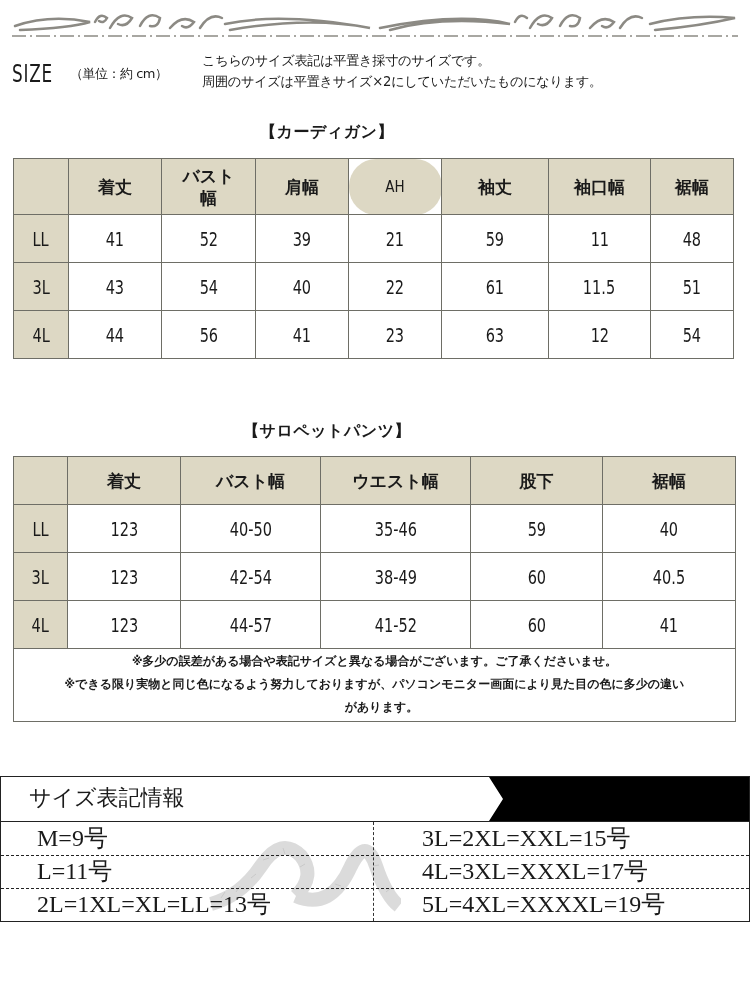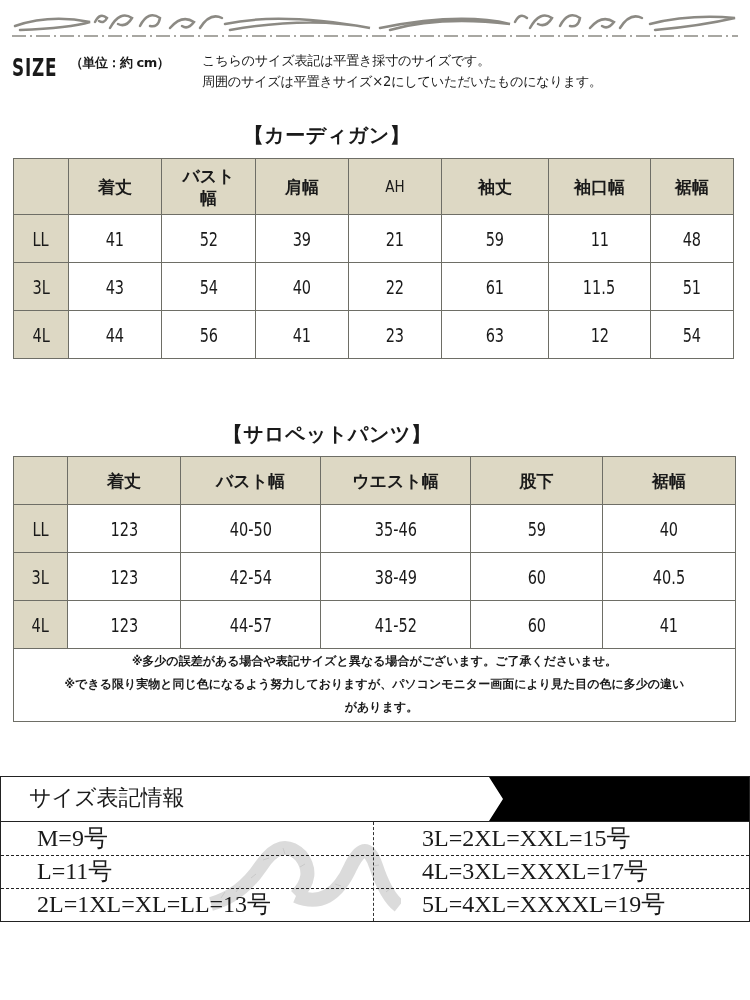--- a/index.html
+++ b/index.html
@@ -1,26 +1,26 @@
 <!DOCTYPE html>
 <html><head>
 <meta charset="utf-8">
 <style>
   html, body { margin: 0; padding: 0; background: #ffffff; }
   body { width: 750px; height: 1000px; position: relative; overflow: hidden;
          font-family: "DejaVu Sans", "Liberation Sans", sans-serif; color: #1a1a1a; }
 
   .ornament { position: absolute; left: 10px; top: 6px; width: 730px; height: 32px; }
 
-  .size-head { position: absolute; left: 12px; top: 54px; height: 40px; display: flex; align-items: flex-start; font-weight: bold; }
+  .size-head { position: absolute; left: 12px; top: 54px; height: 40px; display: flex; align-items: center; }
   .size-word { font-family: "DejaVu Sans Condensed", "DejaVu Sans", sans-serif; font-size: 24px; letter-spacing: 1px; transform: scaleX(0.78); transform-origin: left center; width: 58px; display: inline-block; }
   .size-unit { font-size: 13px; margin-left: 0px; letter-spacing: -0.5px; }
   .size-notes { position: absolute; left: 202px; top: 50px; font-size: 13.2px; line-height: 21px; letter-spacing: -0.3px; }
 
-  .caption { position: absolute; left: 0; width: 654px; text-align: center; font-size: 20px; font-weight: bold; letter-spacing: 0.5px; }
+  .caption { position: absolute; left: 0; width: 654px; text-align: center; font-size: 16px; font-weight: bold; letter-spacing: 0.5px; }
 
   table.sz { position: absolute; border-collapse: collapse; table-layout: fixed; }
   table.sz td { border: 1.5px solid #6e6e66; text-align: center; vertical-align: middle; padding: 0;
                 font-size: 19px; font-family: "DejaVu Sans Condensed", "DejaVu Sans", sans-serif; }
   table.sz td .num { display: inline-block; transform: scaleX(0.85); }
   table.sz tr.head td { background: #ddd8c4; font-size: 17px; font-weight: bold; line-height: 22px; }
   table.sz td.rowlab { background: #ddd8c4; }
   table.sz td.notes { text-align: center; font-size: 12px; font-weight: bold; line-height: 23px; padding: 1px 6px 2px 6px; border: 1.5px solid #6e6e66; }
   .note-indent { padding-left: 14px; }
 
@@ -83,21 +83,21 @@
       <col style="width:107px">
       <col style="width:102px">
       <col style="width:83px">
   </colgroup>
   <tbody>
       <tr class="head" style="height:56px;">
     <td></td>
     <td>着丈</td>
     <td><span style="display:inline-block;width:62px;">バスト幅</span></td>
     <td>肩幅</td>
-    <td style="font-weight:normal;font-size:15px;">AH</td>
+    <td style="font-weight:normal;font-size:15px;border-radius:27px;">AH</td>
     <td>袖丈</td>
     <td>袖口幅</td>
     <td>裾幅</td>
   </tr>
   <tr style="height:48px;">
     <td class="rowlab"><span class="num">LL</span></td>
     <td><span class="num">41</span></td>
     <td><span class="num">52</span></td>
     <td><span class="num">39</span></td>
     <td><span class="num">21</span></td>

